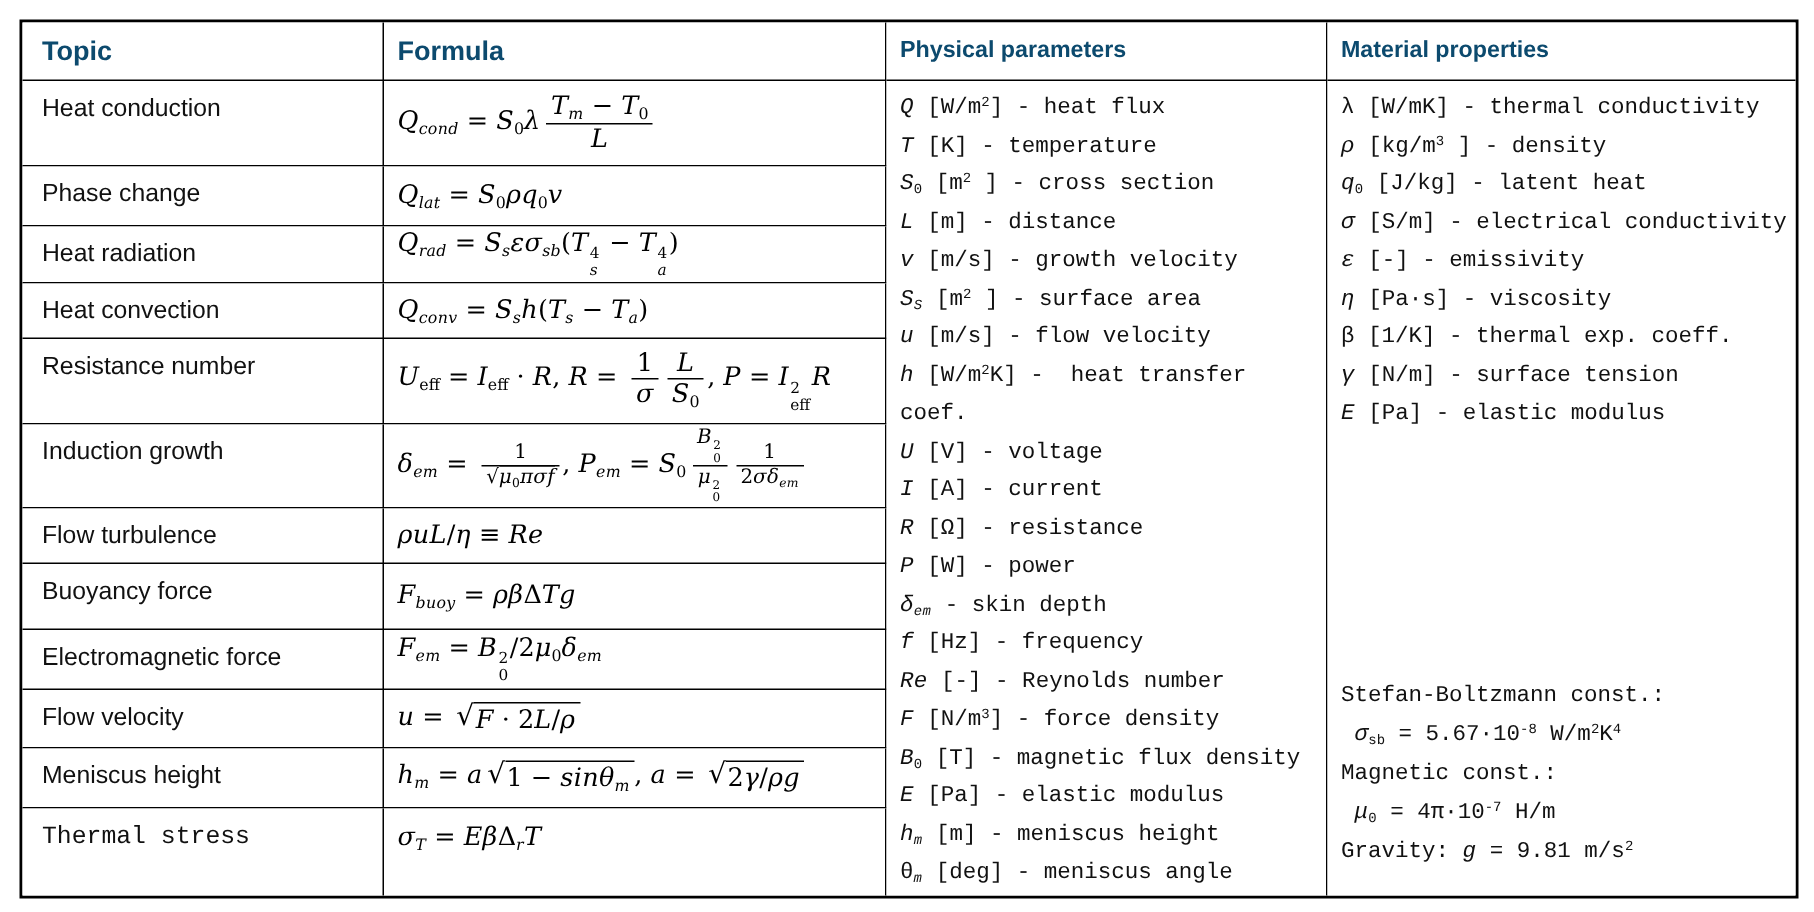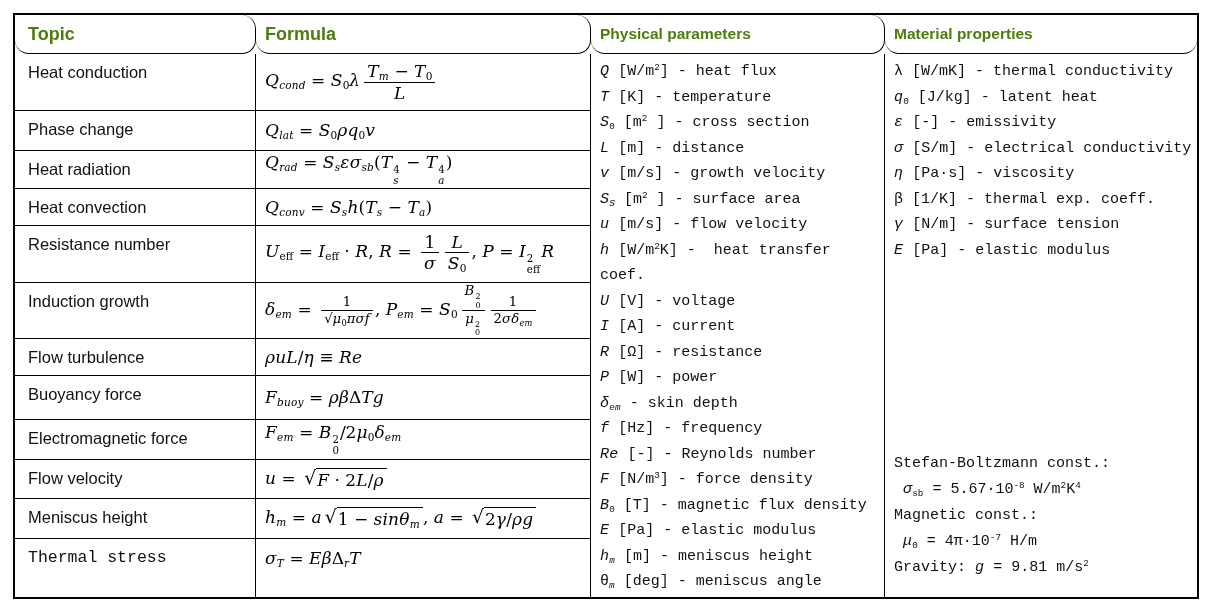--- a/index.html
+++ b/index.html
@@ -4,21 +4,21 @@
 <style>
   *{margin:0;padding:0;box-sizing:border-box;}
   html,body{background:#ffffff;}
   body{width:1209px;height:608px;position:relative;font-family:"Liberation Sans",sans-serif;color:#111111;overflow:hidden;}
   .ftable{position:absolute;left:13px;top:13px;width:1186px;height:586px;border:2px solid #000;background:#fff;
           display:grid;grid-template-columns:241px 335px 294px 312px;
           grid-template-rows:39px 57px 40px 38px 37px 57px 56px 37px 44px 40px 39px 40px 58px;}
   .cell{border-right:1px solid #000;border-bottom:1px solid #000;overflow:hidden;background:#fff;}
   .lastcol{border-right:none;}
   .rlast{border-bottom:none;font-family:Liberation Mono, monospace;}
-  .hdr{display:flex;align-items:center;font-weight:bold;padding-left:13px;color:#4d7c0f;border-radius:14px;}
+  .hdr{display:flex;align-items:center;font-weight:bold;padding-left:13px;color:#0c4a6e;}
   .hdr.big{font-size:18px;}
   .hdr.small{font-size:15.5px;padding-left:9px;text-align:right;}
   .hdr.fpad{padding-left:9px;}
   .topic{font-size:16.5px;padding:9px 6px 0 13px;white-space:nowrap;}
   .formula{display:flex;align-items:center;padding:0 4px 0 9px;font-family:"DejaVu Serif",serif;font-size:17px;color:#000;}
   .formula.top{align-items:flex-start;padding-top:9px;}
   .fwrap{display:inline-block;white-space:nowrap;line-height:1.2;}
   sub,sup{font-size:0.62em;line-height:0;}
   sub{vertical-align:-0.32em;}
   sup{vertical-align:0.5em;}
@@ -171,23 +171,24 @@
       <div><i>B</i><sub>0</sub> [T] - magnetic flux density</div>
       <div><i>E</i> [Pa] - elastic modulus</div>
       <div><i>h</i><sub><i>m</i></sub> [m] - meniscus height</div>
       <div>θ<sub><i>m</i></sub> [deg] - meniscus angle</div>
       <div><i>σ</i><sub><i>T</i></sub> [Pa] - thermal stress</div>
     </div>
 
   <div class="cell params mat lastcol rlast" style="grid-column:4;grid-row:2 / span 12">
     <div class="plist">
         <div>λ [W/mK] - thermal conductivity</div>
+        <div><i>ρ</i> [kg/m<sup>3</sup> ] - density</div>
         <div><i>q</i><sub>0</sub> [J/kg] - latent heat</div>
+        <div><i>σ</i> [S/m] - electrical conductivity</div>
         <div><i>ε</i> [-] - emissivity</div>
-        <div><i>σ</i> [S/m] - electrical conductivity</div>
         <div><i>η</i> [Pa·s] - viscosity</div>
         <div>β [1/K] - thermal exp. coeff.</div>
         <div><i>γ</i> [N/m] - surface tension</div>
         <div><i>E</i> [Pa] - elastic modulus</div>
       </div>
     <div class="consts">
         <div>Stefan-Boltzmann const.:</div>
         <div>&nbsp;<i>σ</i><sub>sb</sub> = 5.67·10<sup>-8</sup> W/m<sup>2</sup>K<sup>4</sup></div>
         <div>Magnetic const.:</div>
         <div>&nbsp;<i>μ</i><sub>0</sub> = 4π·10<sup>-7</sup> H/m</div>

